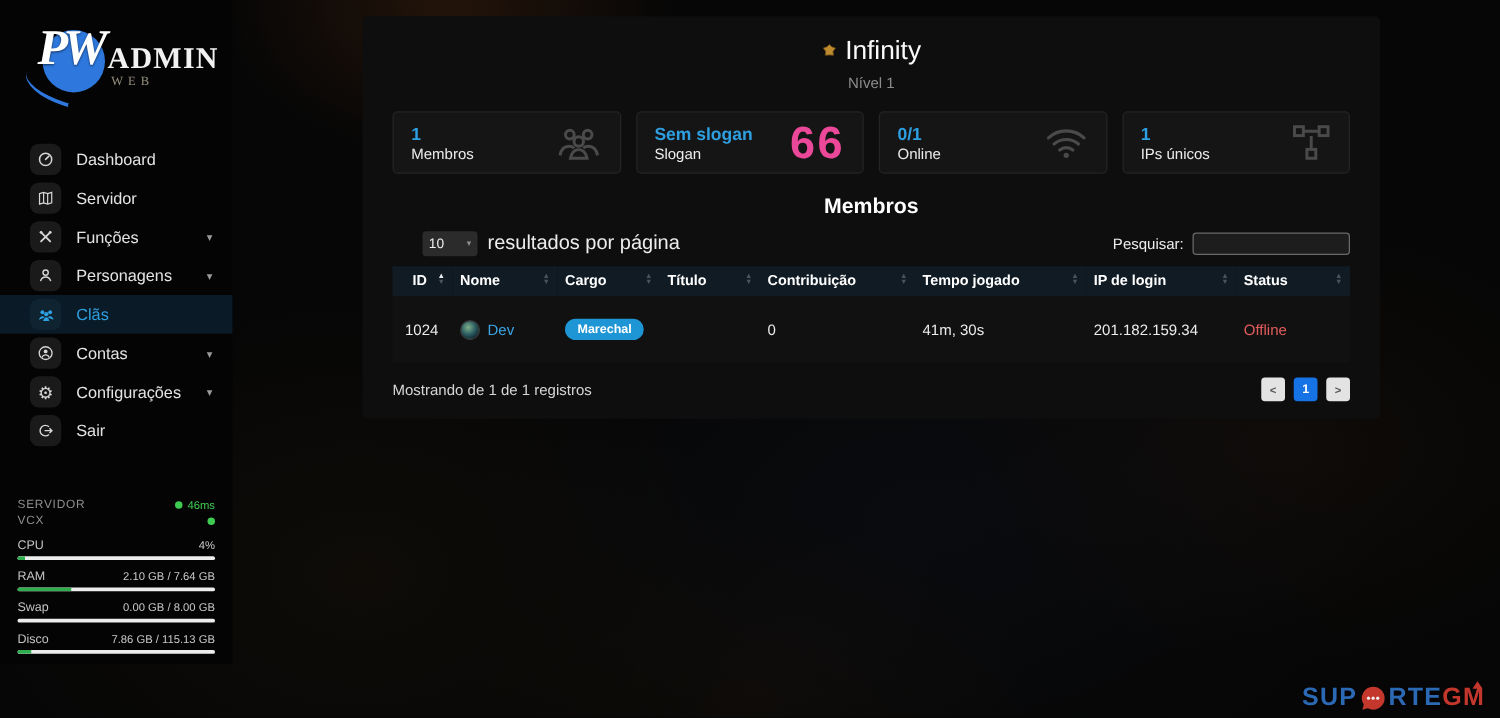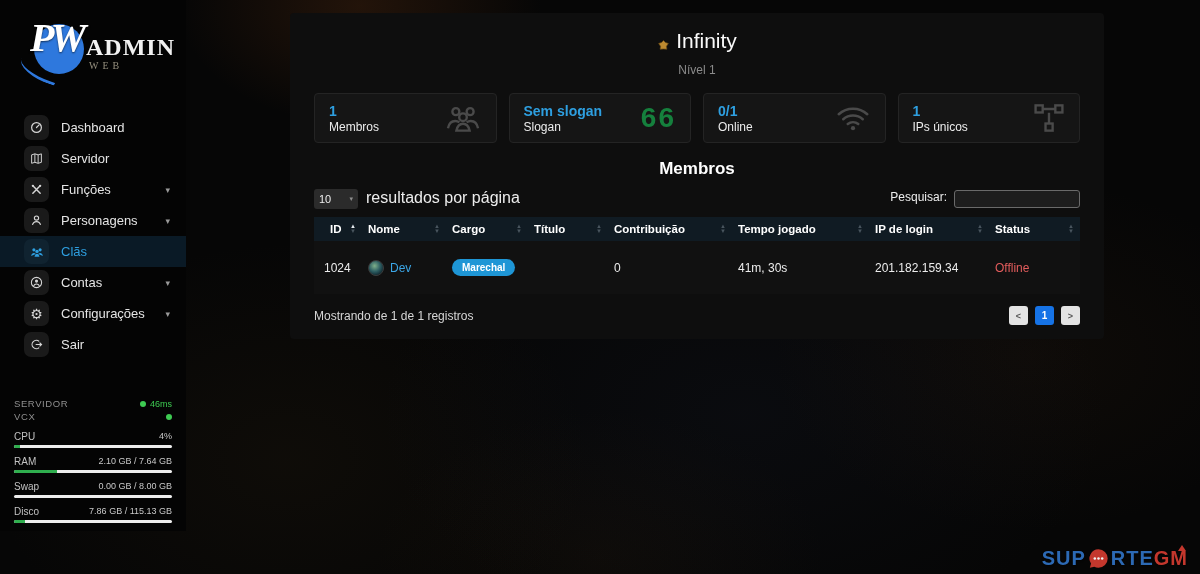--- a/index.html
+++ b/index.html
@@ -75,54 +75,54 @@
   .meter-bar { height:3px; background:#ededed; border-radius:2px; overflow:hidden; }
   .meter-fill { height:100%; background:#2fae4e; }
 
   
   .card {
     position:absolute; left:290px; top:13px; width:814px; min-height:299px;
     background:#0e0e0e; border-radius:4px; padding:16px 24px 14px; z-index:3;
   }
   .clan-head { text-align:center; }
   .clan-title {
-    font-size:21px; color:#fafafa; display:inline-flex; align-items:flex-end; gap:6px;
+    font-size:21px; color:#fafafa; display:inline-flex; align-items:center; gap:6px;
   }
   .clan-level { font-size:12px; color:#8b8b8b; margin-top:6px; }
 
   .stat-cards { display:flex; gap:12px; margin-top:16px; }
   .stat-card {
     flex:1; height:50px; background:#151515; border:1px solid #242424; border-radius:4px;
     padding:7px 14px; display:flex; align-items:center; justify-content:space-between;
   }
   .stat-value { color:#2e9fe0; font-weight:bold; font-size:14px; line-height:16px; }
   .stat-label { color:#ececec; font-size:12px; margin-top:1px; }
   .stat-icon { color:#4a4a4a; display:flex; align-items:center; }
-  .quote-glyph { font-size:28px; font-weight:bold; color:#15803d; letter-spacing:2px; line-height:28px; }
+  .quote-glyph { font-size:36px; font-weight:bold; color:#ec4899; letter-spacing:2px; line-height:28px; }
 
   .members-title { text-align:center; font-size:17px; font-weight:bold; color:#fff; margin:16px 0 10px; }
 
   .table-controls { display:flex; align-items:center; justify-content:space-between; margin-bottom:8px; }
-  .controls-left, .controls-right { display:flex; align-items:flex-start; }
+  .controls-left, .controls-right { display:flex; align-items:center;margin-left:24px; }
   .per-page-select {
     width:44px; height:20px; background:#2b2b2b; border-radius:3px; color:#ededed;
     font-size:11px; display:flex; align-items:center; padding:0 5px; cursor:pointer;
   }
   .per-page-select .chev { margin-left:auto; font-size:7px; color:#8f8f8f; }
   .controls-label { font-size:16px; color:#ededed; margin-left:8px; }
   .search-label { font-size:12px; color:#ededed; }
   .search-input {
     width:126px; height:18px; margin-left:7px; background:#1d1d1d;
     border:1px solid #6a6a6a; border-radius:3px; color:#eee; font-size:11px; padding:0 5px;
     outline:none;
   }
 
   table { width:100%; border-collapse:collapse; table-layout:fixed; }
   thead th { background:#101b23; padding:6px 6px; }
-  .th-inner { display:flex; align-items:center; }
+  .th-inner { display:flex; align-items:flex-start; }
   .th-label { font-size:11.5px; font-weight:bold; color:#fff; white-space:nowrap; }
   .sort { display:flex; flex-direction:column; margin-left:auto; padding-left:4px; }
   .sort span { font-size:6px; line-height:5px; color:#49555e; }
   .sort .on { color:#e6ecf0; }
   th.first .th-inner, td.first { padding-left:10px; }
   tbody td {
     font-size:12px; color:#ececec; padding:18px 6px; background:rgba(255,255,255,0.015);
     vertical-align:middle; white-space:nowrap;
   }
   .name-cell { display:flex; align-items:center; gap:6px; }

